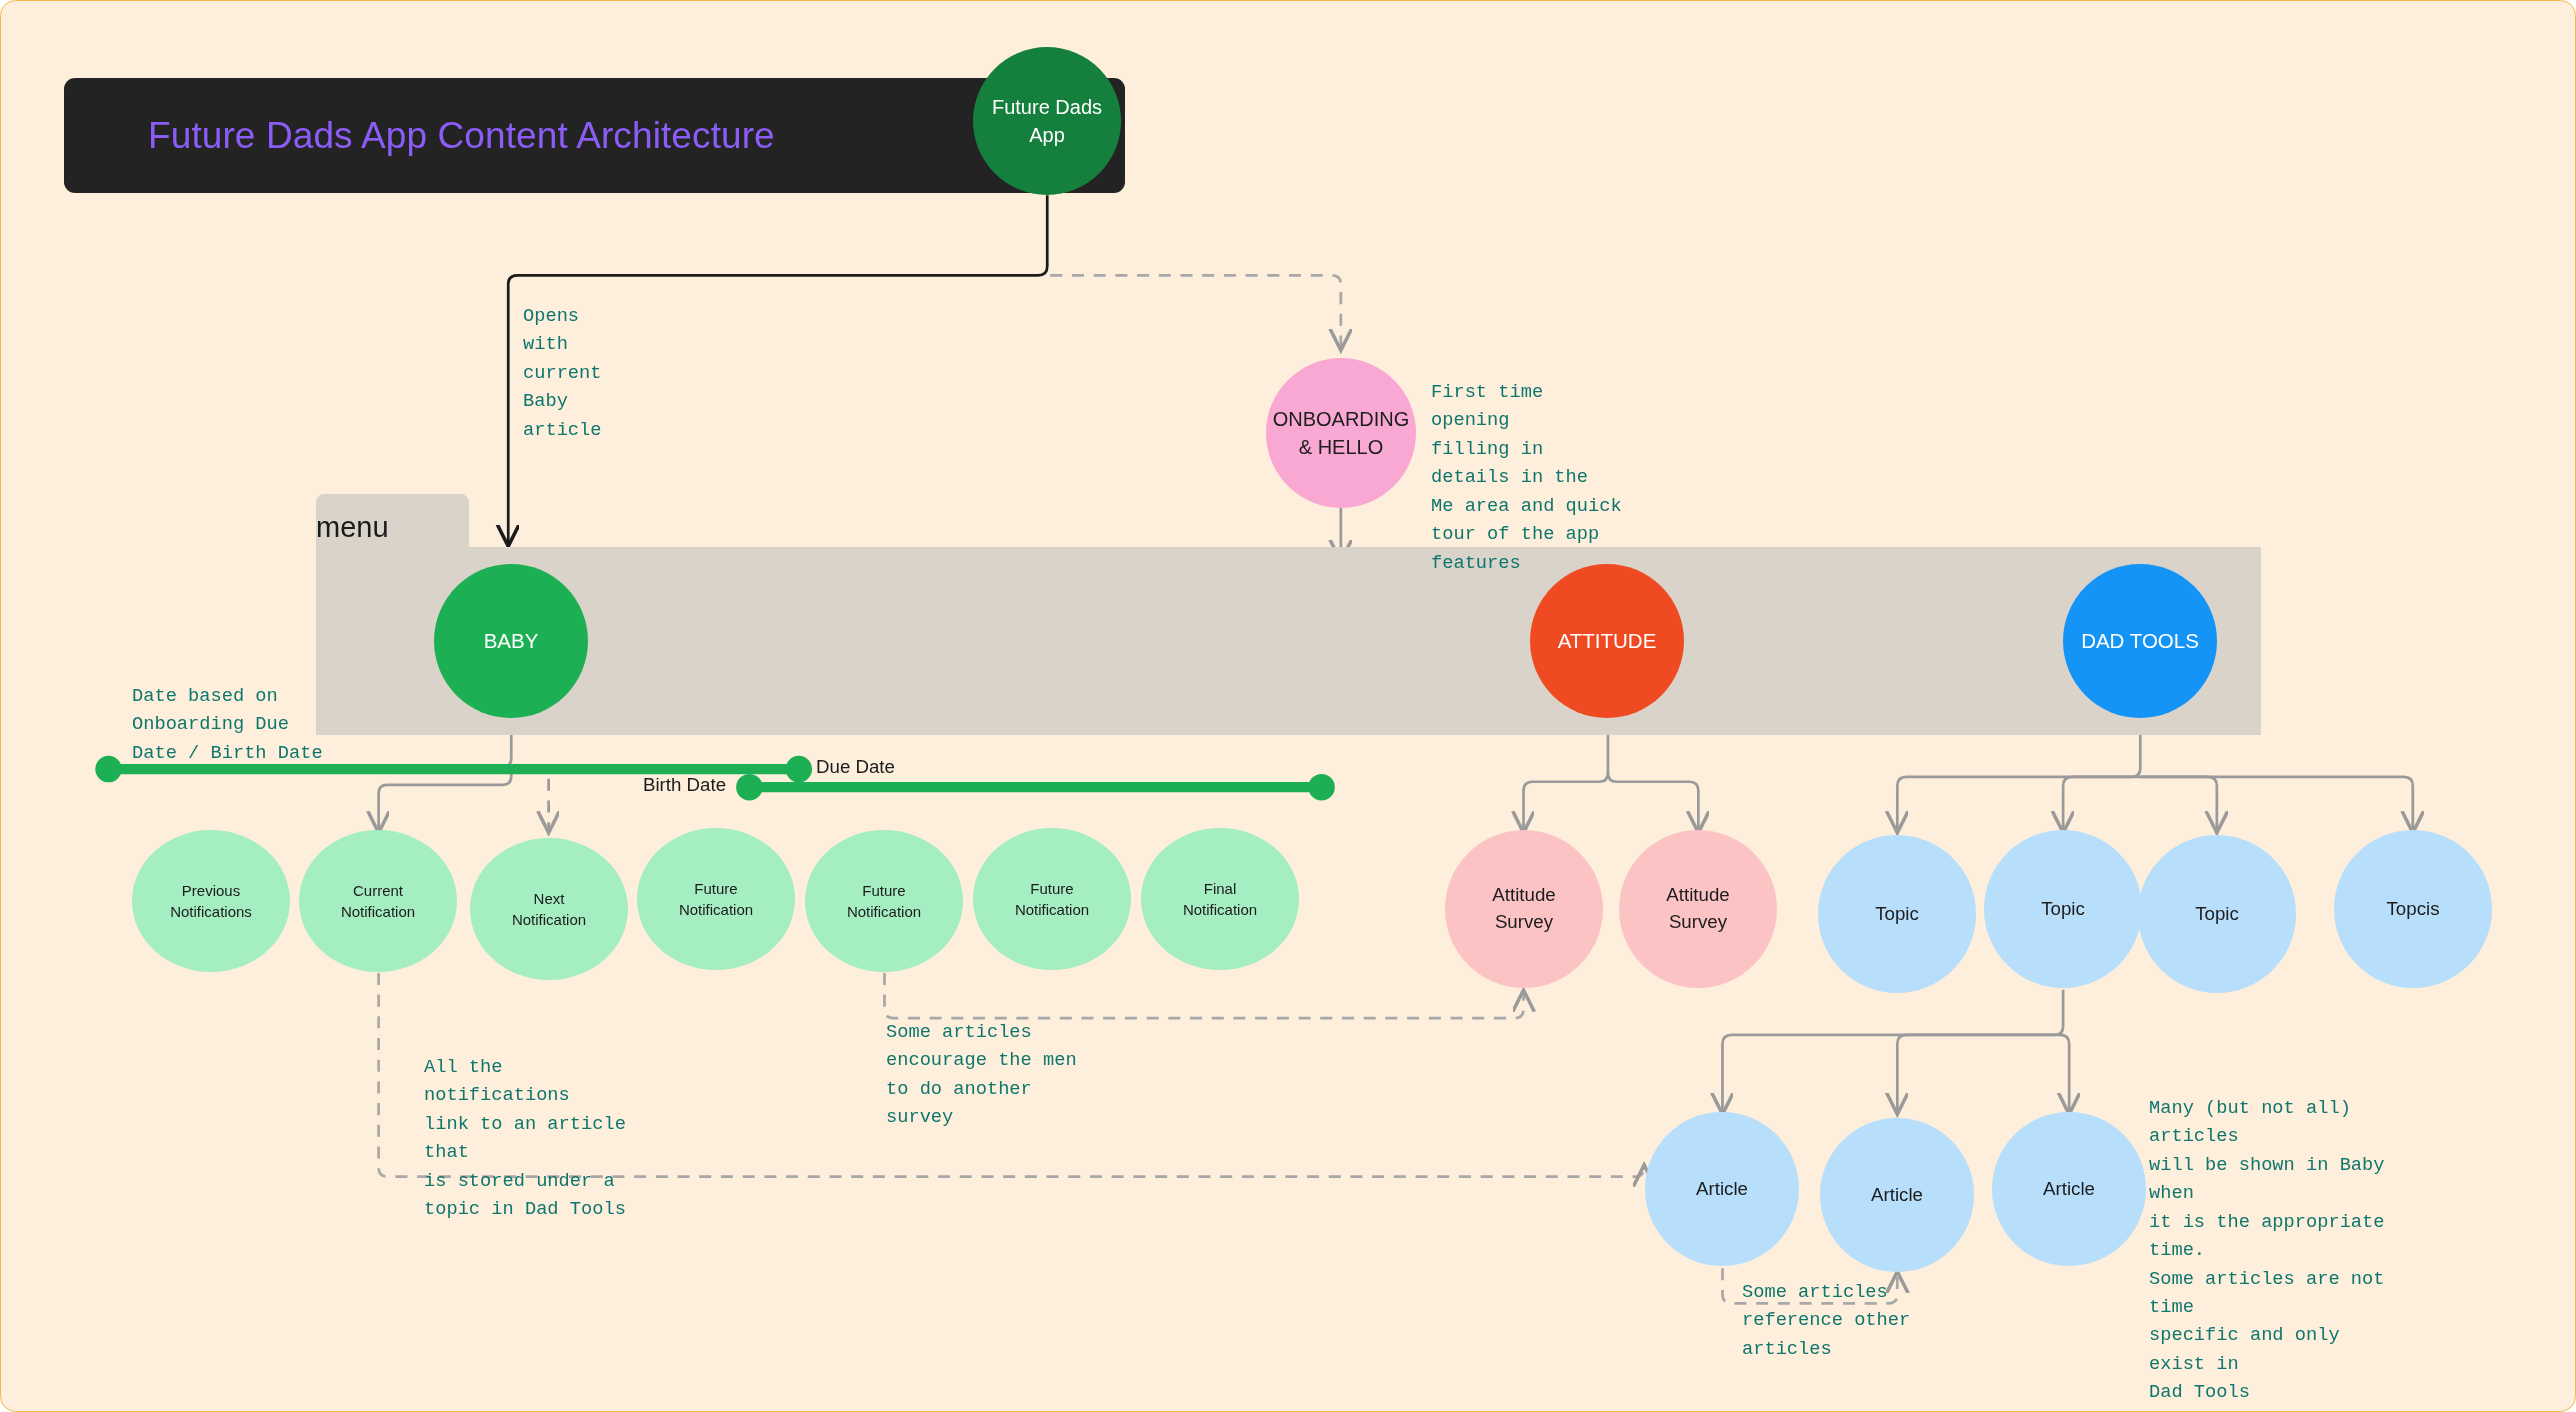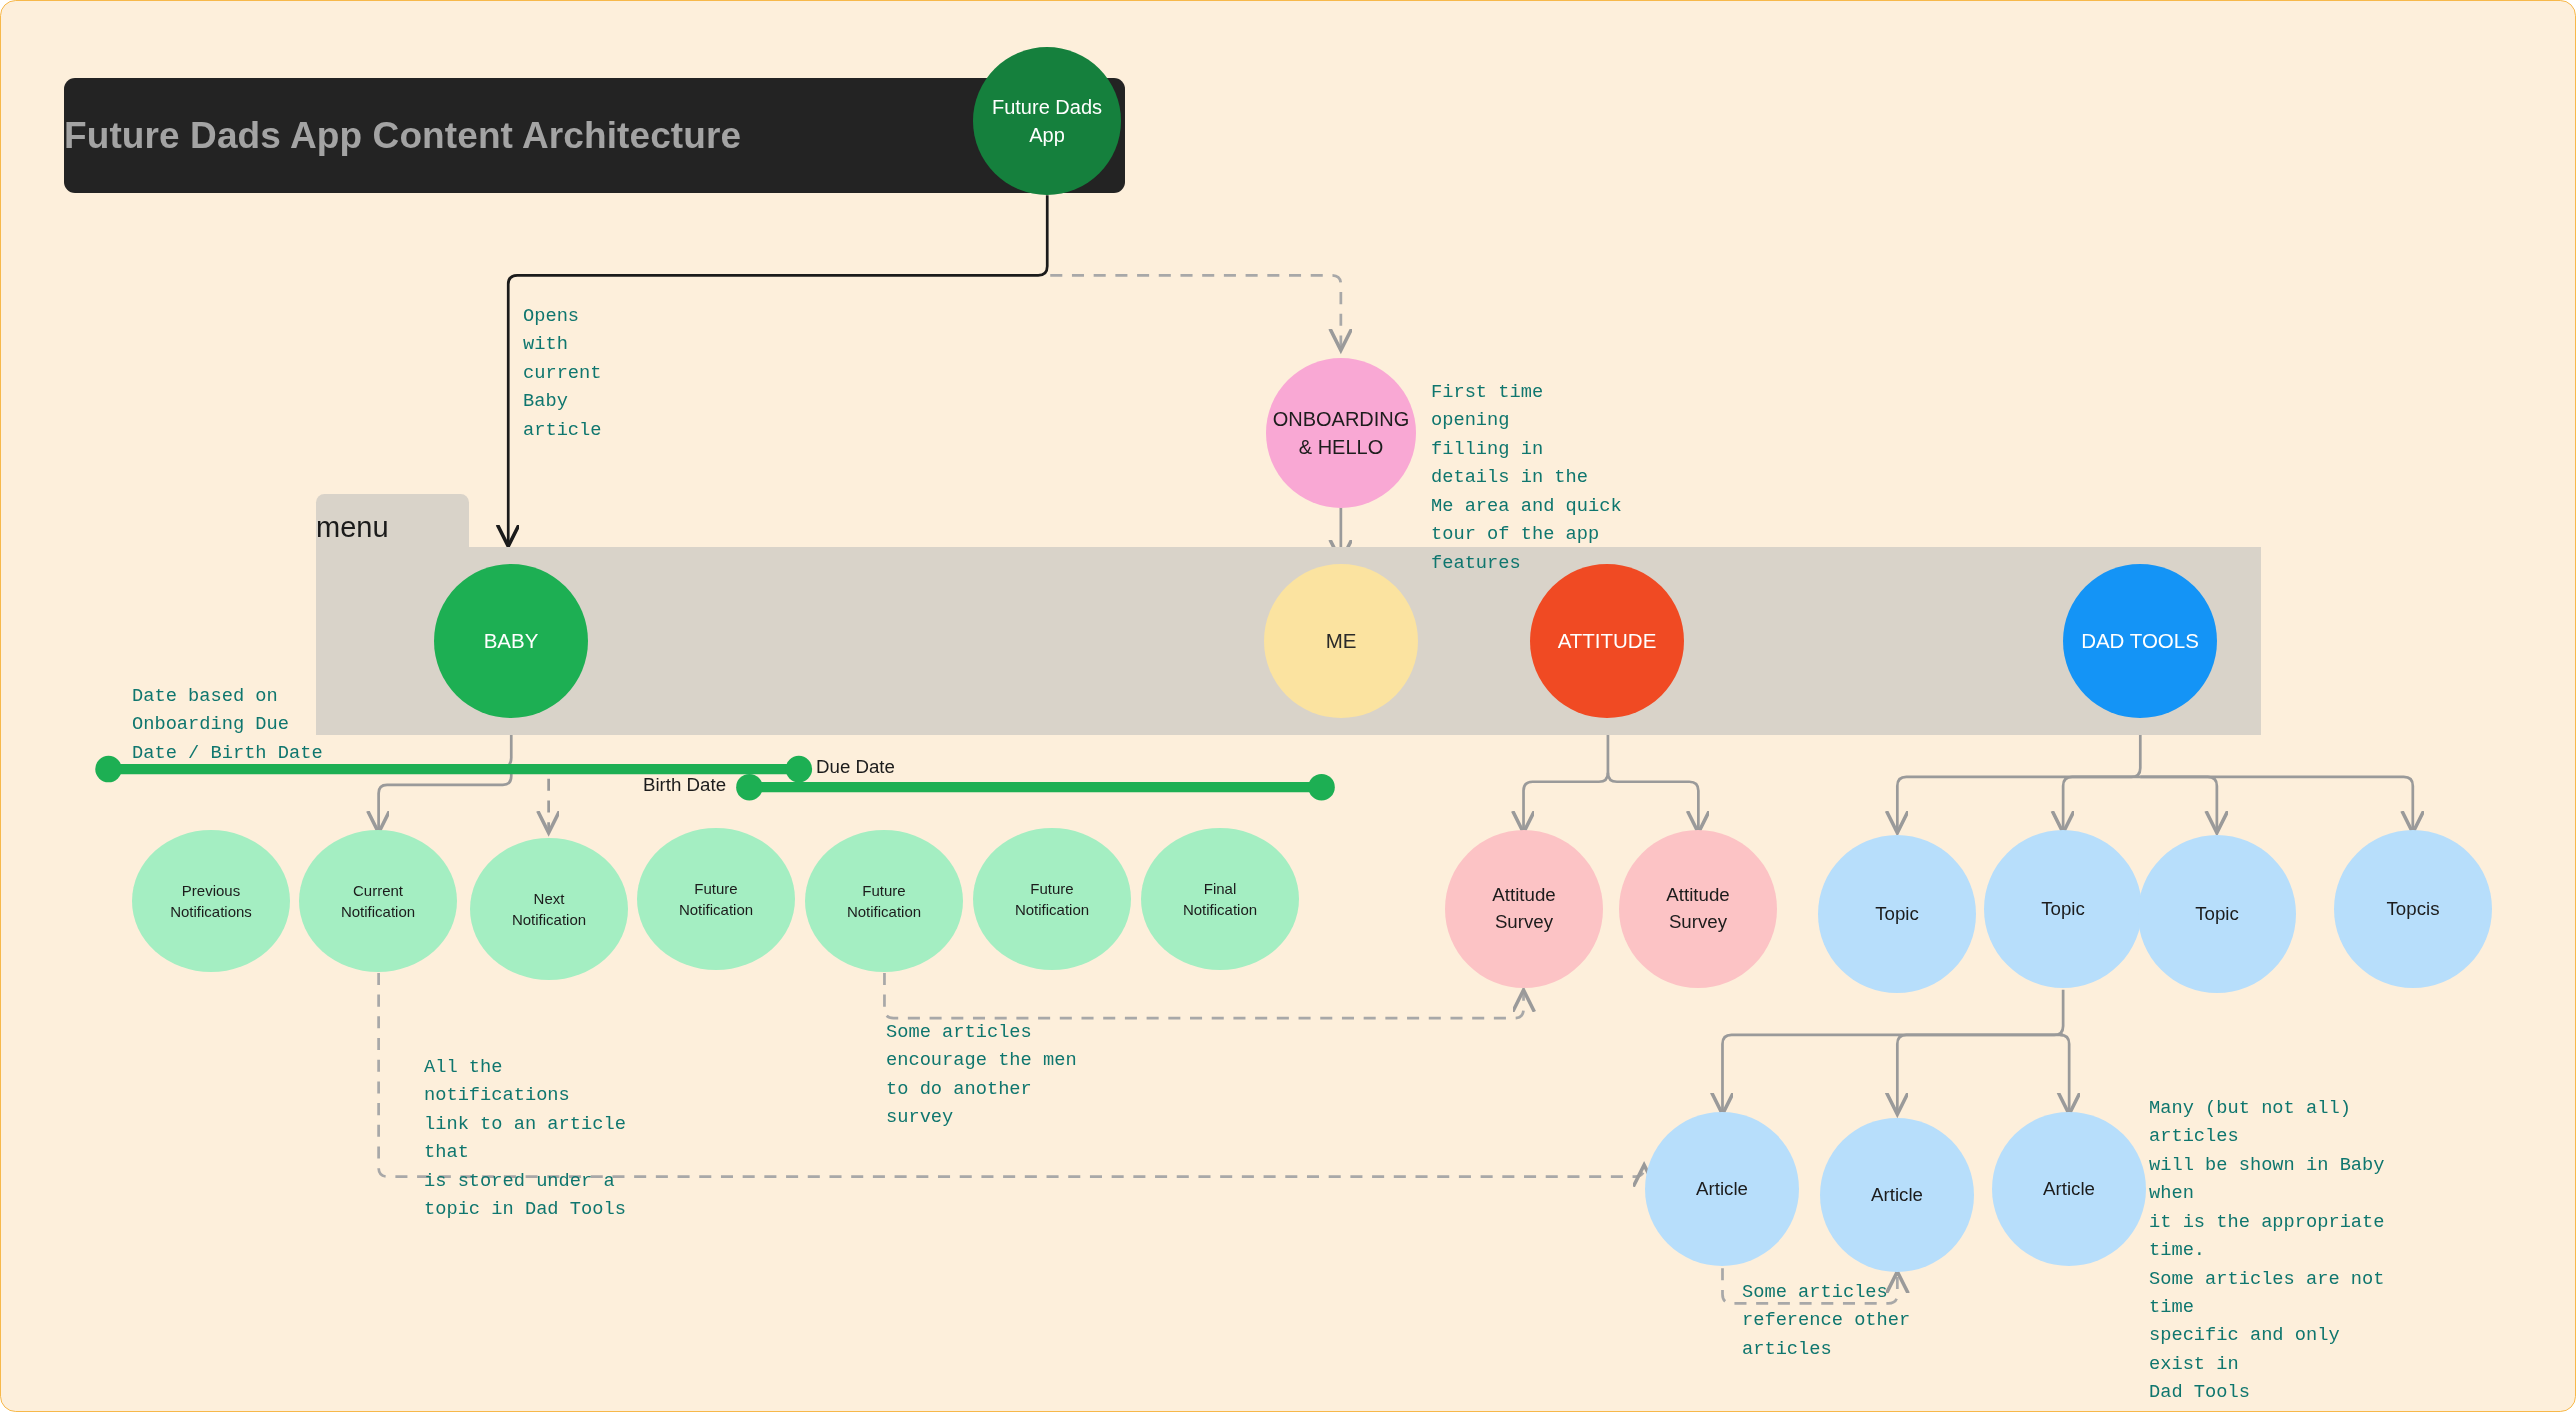--- a/index.html
+++ b/index.html
@@ -42,23 +42,24 @@
   #title-bar {
     position: absolute;
     left: 63px; top: 77px;
     width: 1061px; height: 115px;
     background: #232323;
     border-radius: 11px;
     display: flex;
     align-items: center;
   }
   #title-text {
-    color: #a3a3a3;
+    color: #8b5cf6;
     font-size: 37px;
-    font-weight: 700;
+    font-weight: 400;
+    padding-left: 84px;
     letter-spacing: 0.1px;
     white-space: nowrap;
   }
   #root-node {
     position: absolute;
     left: 972px; top: 46px;
     width: 148px; height: 148px;
     background: #15803d;
     color: #ffffff;
     font-size: 20px;
@@ -223,23 +224,20 @@
   </div>
 
   <div id="menu-strip"></div>
   <div id="menu-tab">
     <span id="menu-tab-label">menu</span>
   </div>
 
   <div id="node-baby" class="node ellipse menu-circle">
     <span>BABY</span>
   </div>
-  <div id="node-me" class="node ellipse menu-circle">
-    <span>ME</span>
-  </div>
   <div id="node-attitude" class="node ellipse menu-circle">
     <span>ATTITUDE</span>
   </div>
   <div id="node-dadtools" class="node ellipse menu-circle">
     <span>DAD TOOLS</span>
   </div>
 
   <div id="node-onboarding" class="node ellipse">
     <span style="white-space:pre-line">ONBOARDING
 &amp; HELLO</span>

